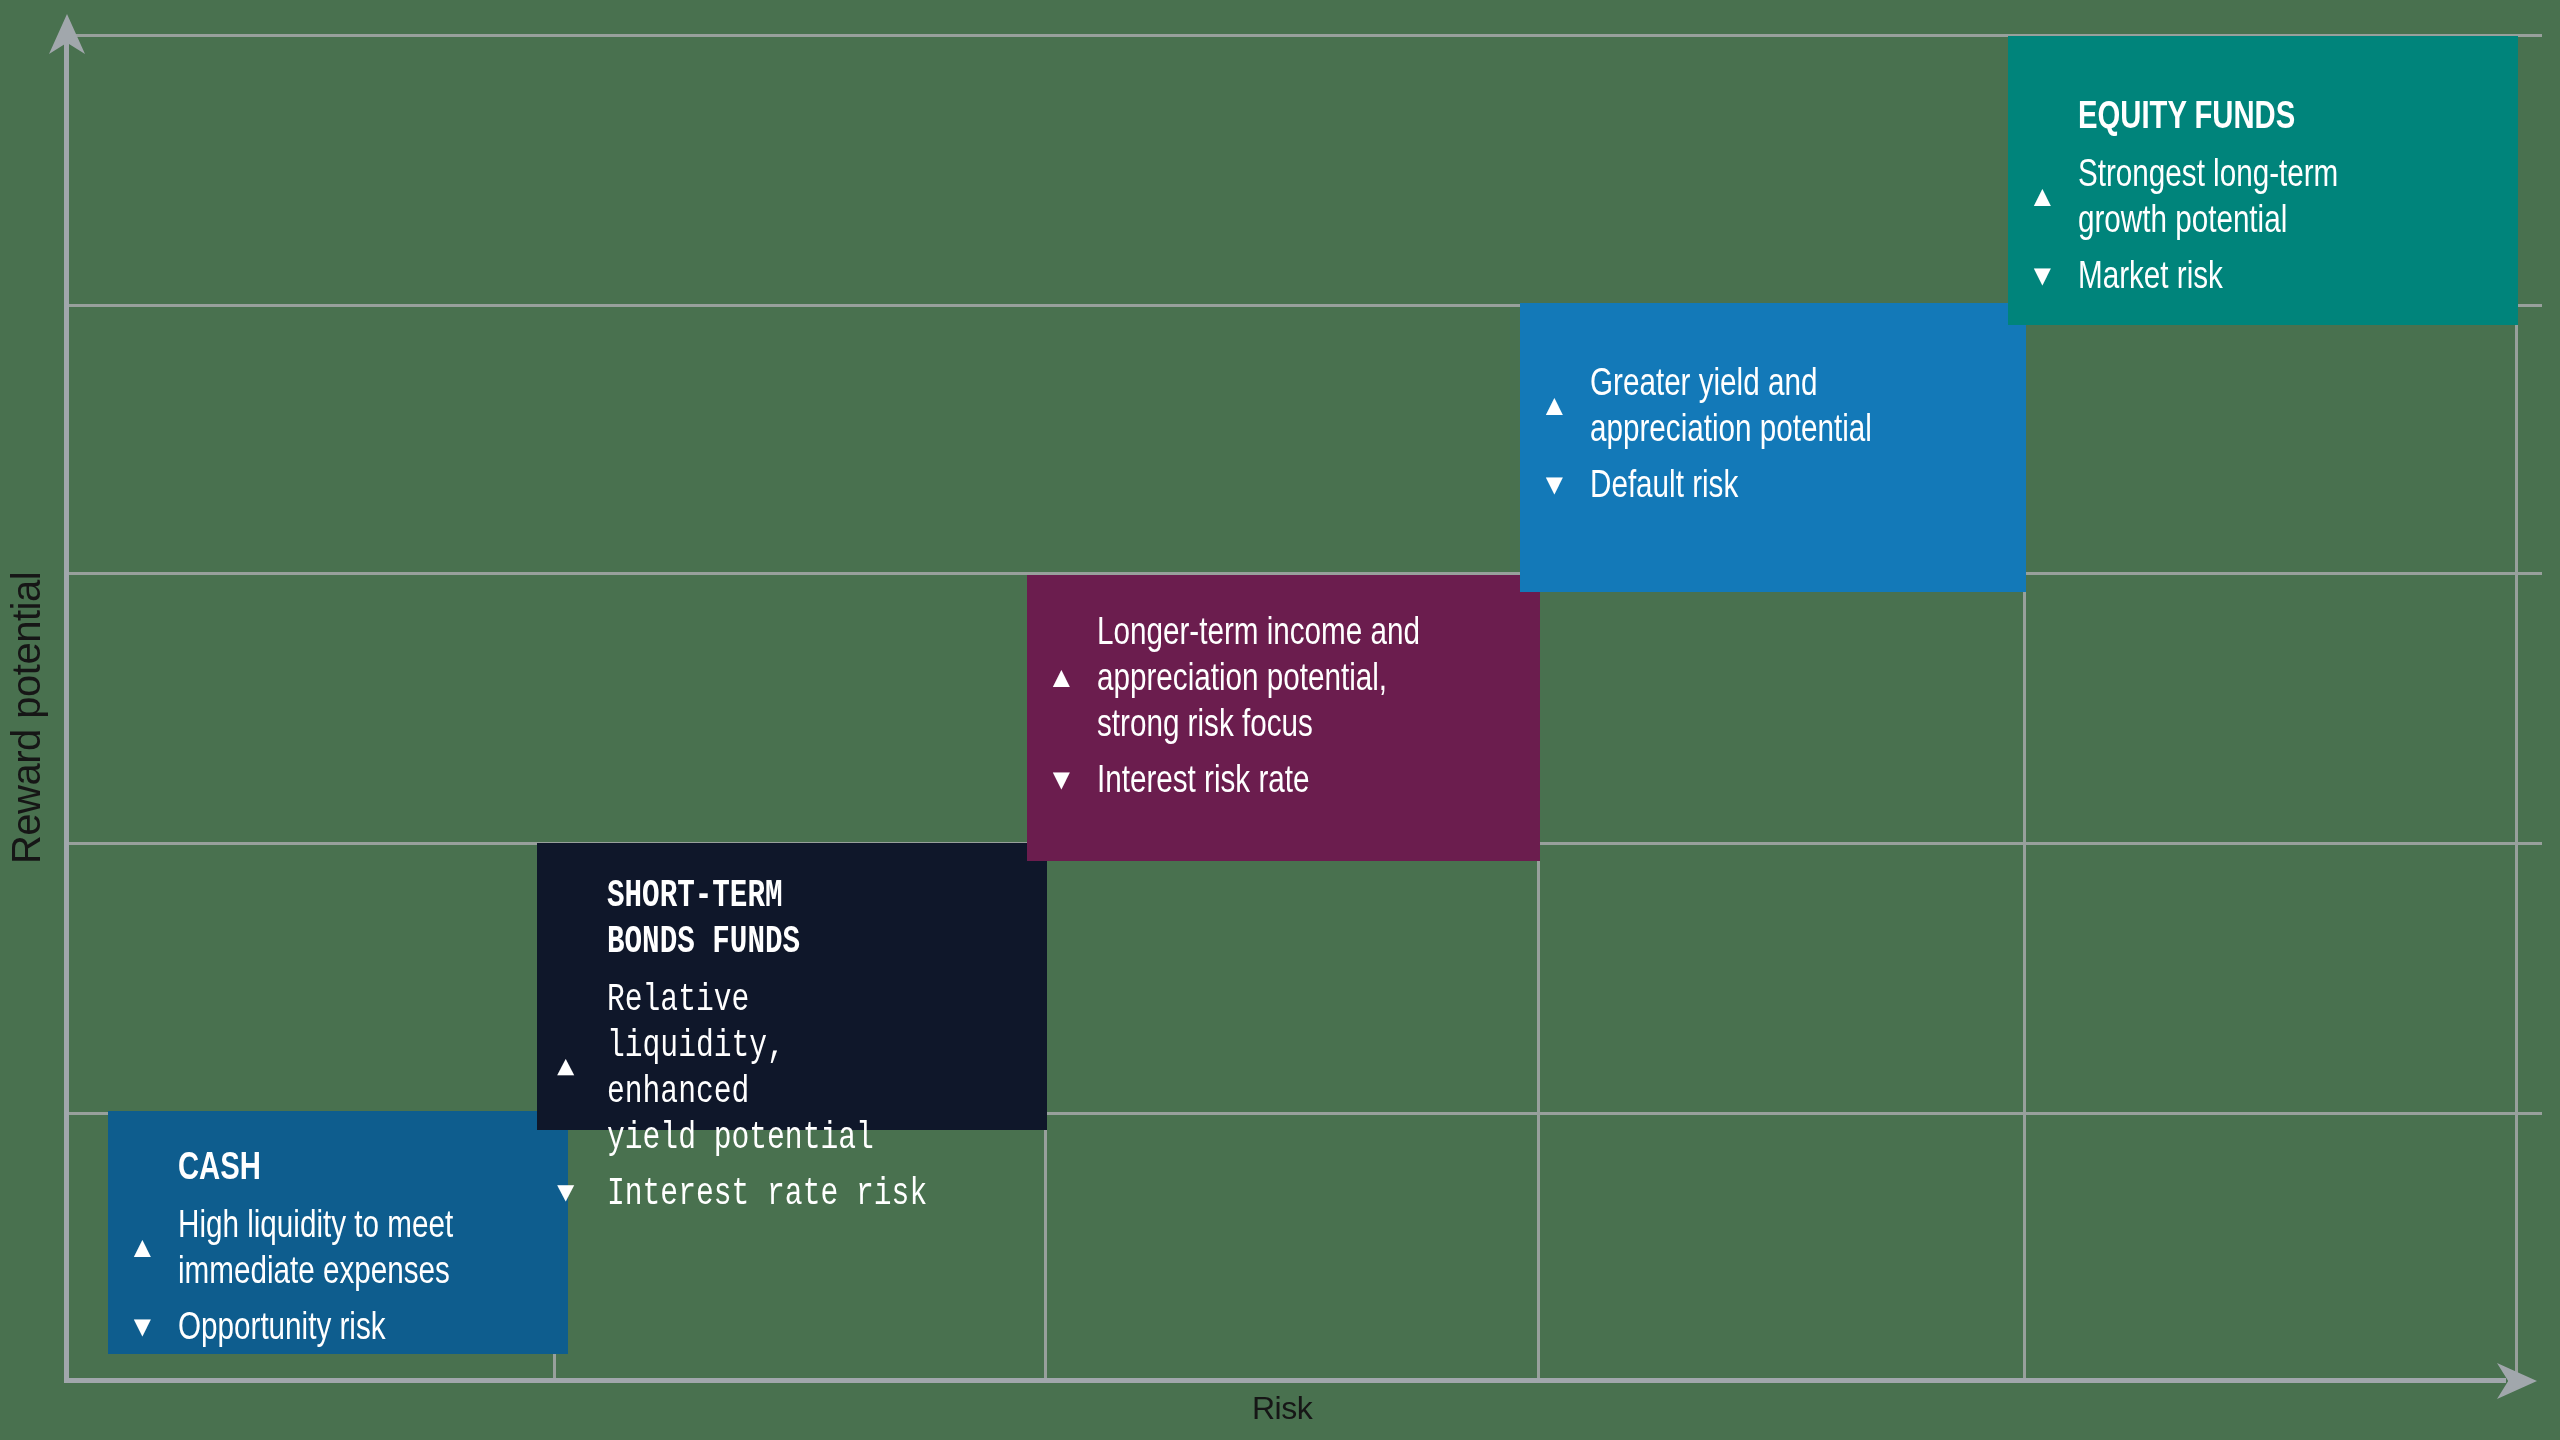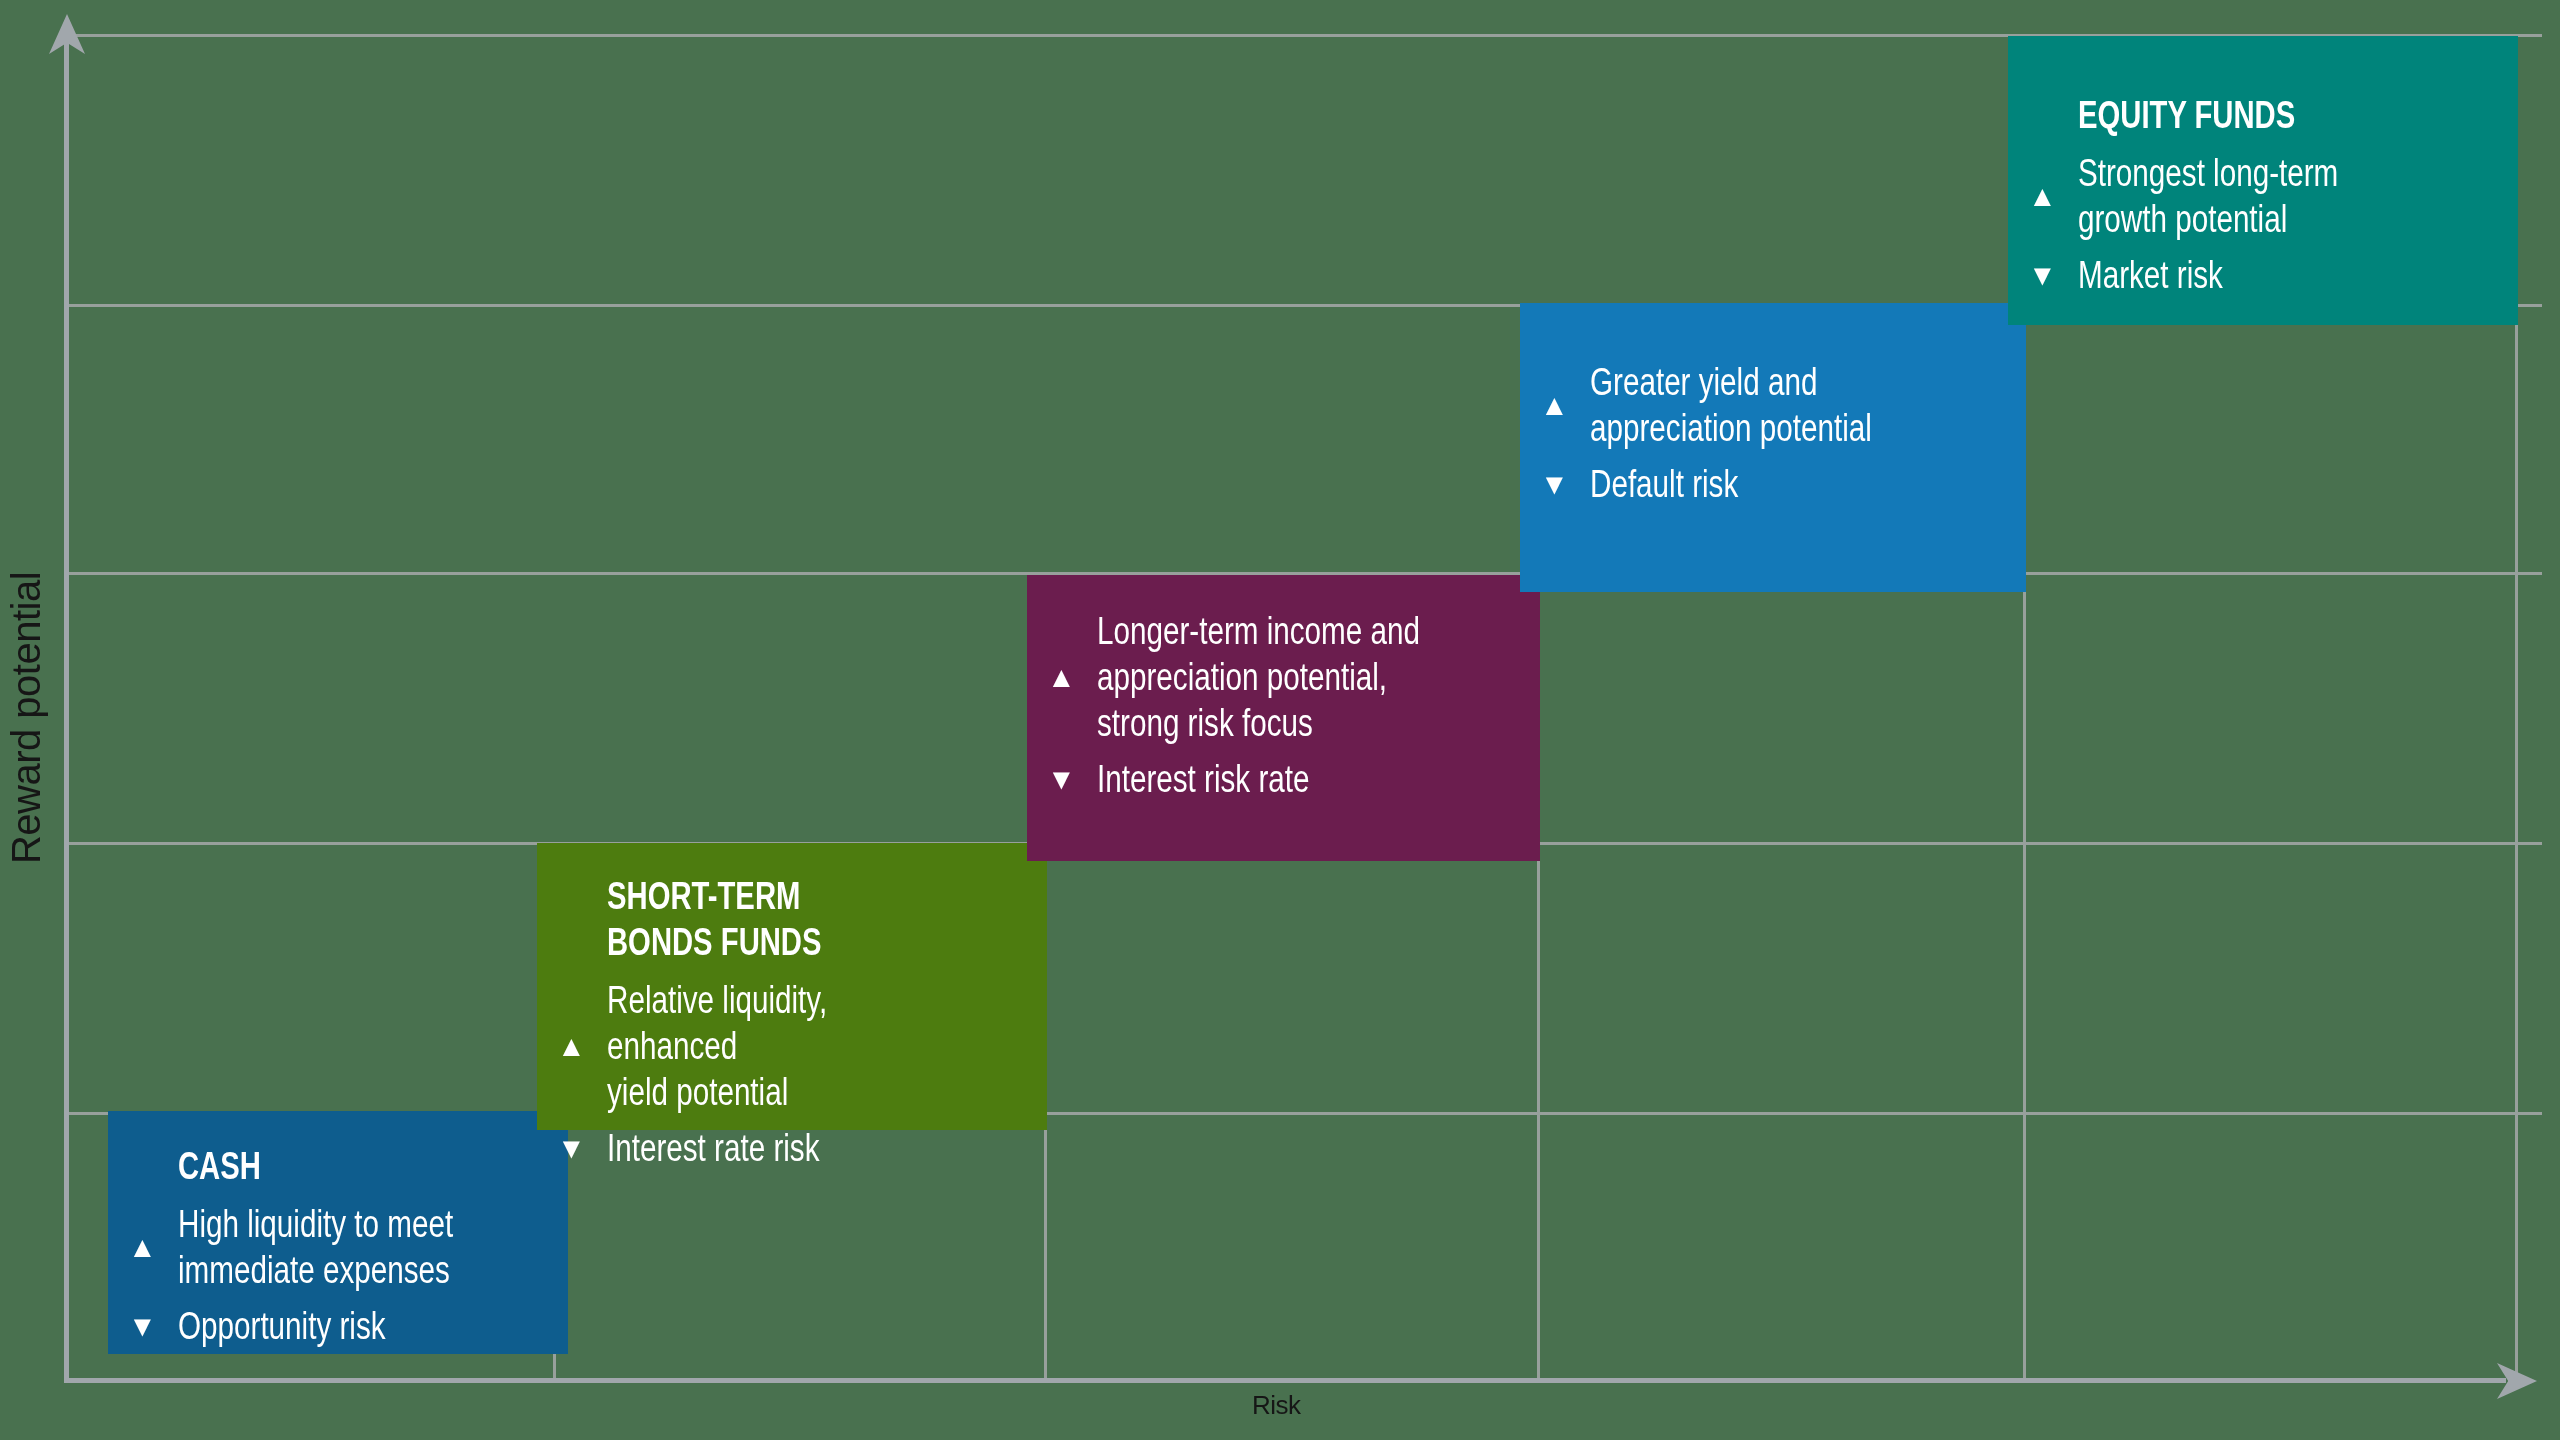--- a/index.html
+++ b/index.html
@@ -43,21 +43,21 @@
 
   
   .y-label {
     position: absolute; left: 26px; top: 718px;
     transform: translate(-50%, -50%) rotate(-90deg);
     white-space: nowrap;
     font-size: 40px; color: #161616; letter-spacing: -0.5px;
   }
   .x-label {
     position: absolute; left: 1252px; top: 1390px;
-    font-size: 26px; color: #161616; letter-spacing: -0.5px;
+    font-size: 32px; color: #161616; letter-spacing: -0.5px;
   }
 
   
   .fund-box {
     position: absolute;
     color: #ffffff;
     box-sizing: border-box;
     padding: 0 10px 0 20px;
   }
   .fund-box .row {
@@ -127,21 +127,21 @@
       <span class="marker">▲</span>
       <div class="fund-text">High liquidity to meet
 immediate expenses</div>
     </div>
     <div class="row">
       <span class="marker">▼</span>
       <div class="fund-text">Opportunity risk</div>
     </div>
   </div>
 
-  <div class="fund-box" id="box-short-term" style="background-color: #4d7c0f;">
+  <div class="fund-box" id="box-short-term" style="background-color: #0f172a; font-family: Liberation Mono, monospace;">
     <div class="row title-row">
       <span class="marker"></span>
       <div class="fund-title">SHORT-TERM
 BONDS FUNDS</div>
     </div>
     <div class="row">
       <span class="marker">▲</span>
       <div class="fund-text">Relative liquidity, enhanced
 yield potential</div>
     </div>

